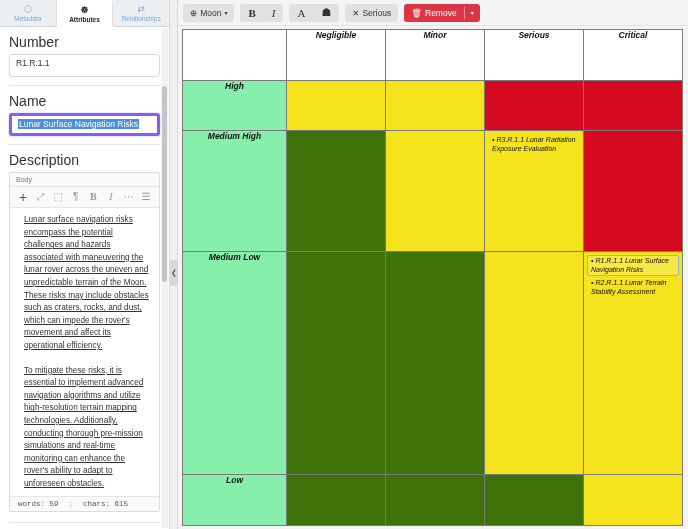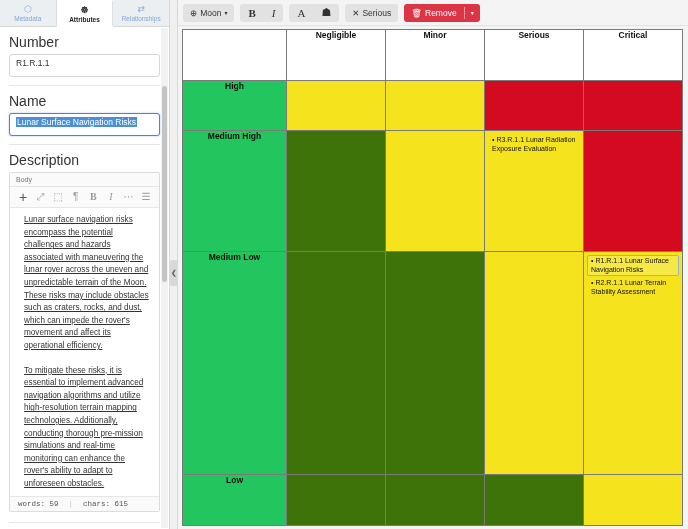--- a/index.html
+++ b/index.html
@@ -46,21 +46,21 @@
     font-size: 14px; color: #333; margin-bottom: 4px; font-weight: normal;
   }
   .text-input {
     width: 100%; height: 23px;
     border: 1px solid #d7d7d7; border-radius: 3px;
     background: #fff; font-size: 8.5px; color: #333;
     padding: 0 6px; line-height: 17px;
     font-family: "Liberation Sans", sans-serif;
   }
   .text-input.focused {
-    border: 1px solid #8b5cf6;
+    border: 3px solid #8b5cf6;
     box-shadow: 0 0 2px rgba(110,170,230,.7);
   }
   .sel-text { background: #4a90d9; color: #fff; padding: 0 1px; }
   .divider { height: 1px; background: #e6e6e6; margin: 8px 9px 0 9px; }
 
   
   .editor-wrap {
     margin: 4px 9px 0 9px;
     border: 1px solid #dcdcdc; border-radius: 2px;
     background: #fff;
@@ -152,33 +152,34 @@
     width: 1px; height: 12px; background: rgba(255,255,255,.45);
   }
   .danger-caret { padding: 0 6px; color: #fff; font-size: 6px; cursor: pointer;
                   display:flex; align-items:center; height:18px; }
 
   
   .matrix-scroll { flex: 1; padding: 3px 4px 0 4px; overflow: hidden; }
   table.matrix {
     border-collapse: collapse; width: 501px; height: 497px;
     table-layout: fixed;
+    font-style: italic;
   }
   table.matrix td {
     border: 1px solid #7a7a7a;
     vertical-align: top;
     padding: 0;
   }
   td.hdr-corner { background: #fff; width: 104px; }
   td.col-hdr {
     background: #fff; text-align: center; vertical-align: middle;
     font-size: 8.5px; font-weight: bold; color: #111;
   }
   td.row-hdr {
-    background: #22c55e; text-align: center; vertical-align: middle;
+    background: #86efac; text-align: center; vertical-align: middle;
     font-size: 8.5px; font-weight: bold; color: #111;
   }
   td.cell { position: relative; }
   .cell-items { padding: 3px 3px 0 3px; }
   .risk-item {
     font-size: 7px; line-height: 8.6px; color: #111;
     padding: 1px 2px 1px 3px; margin-bottom: 1px;
     border: 1px solid transparent;
   }
   .risk-item.selected {

